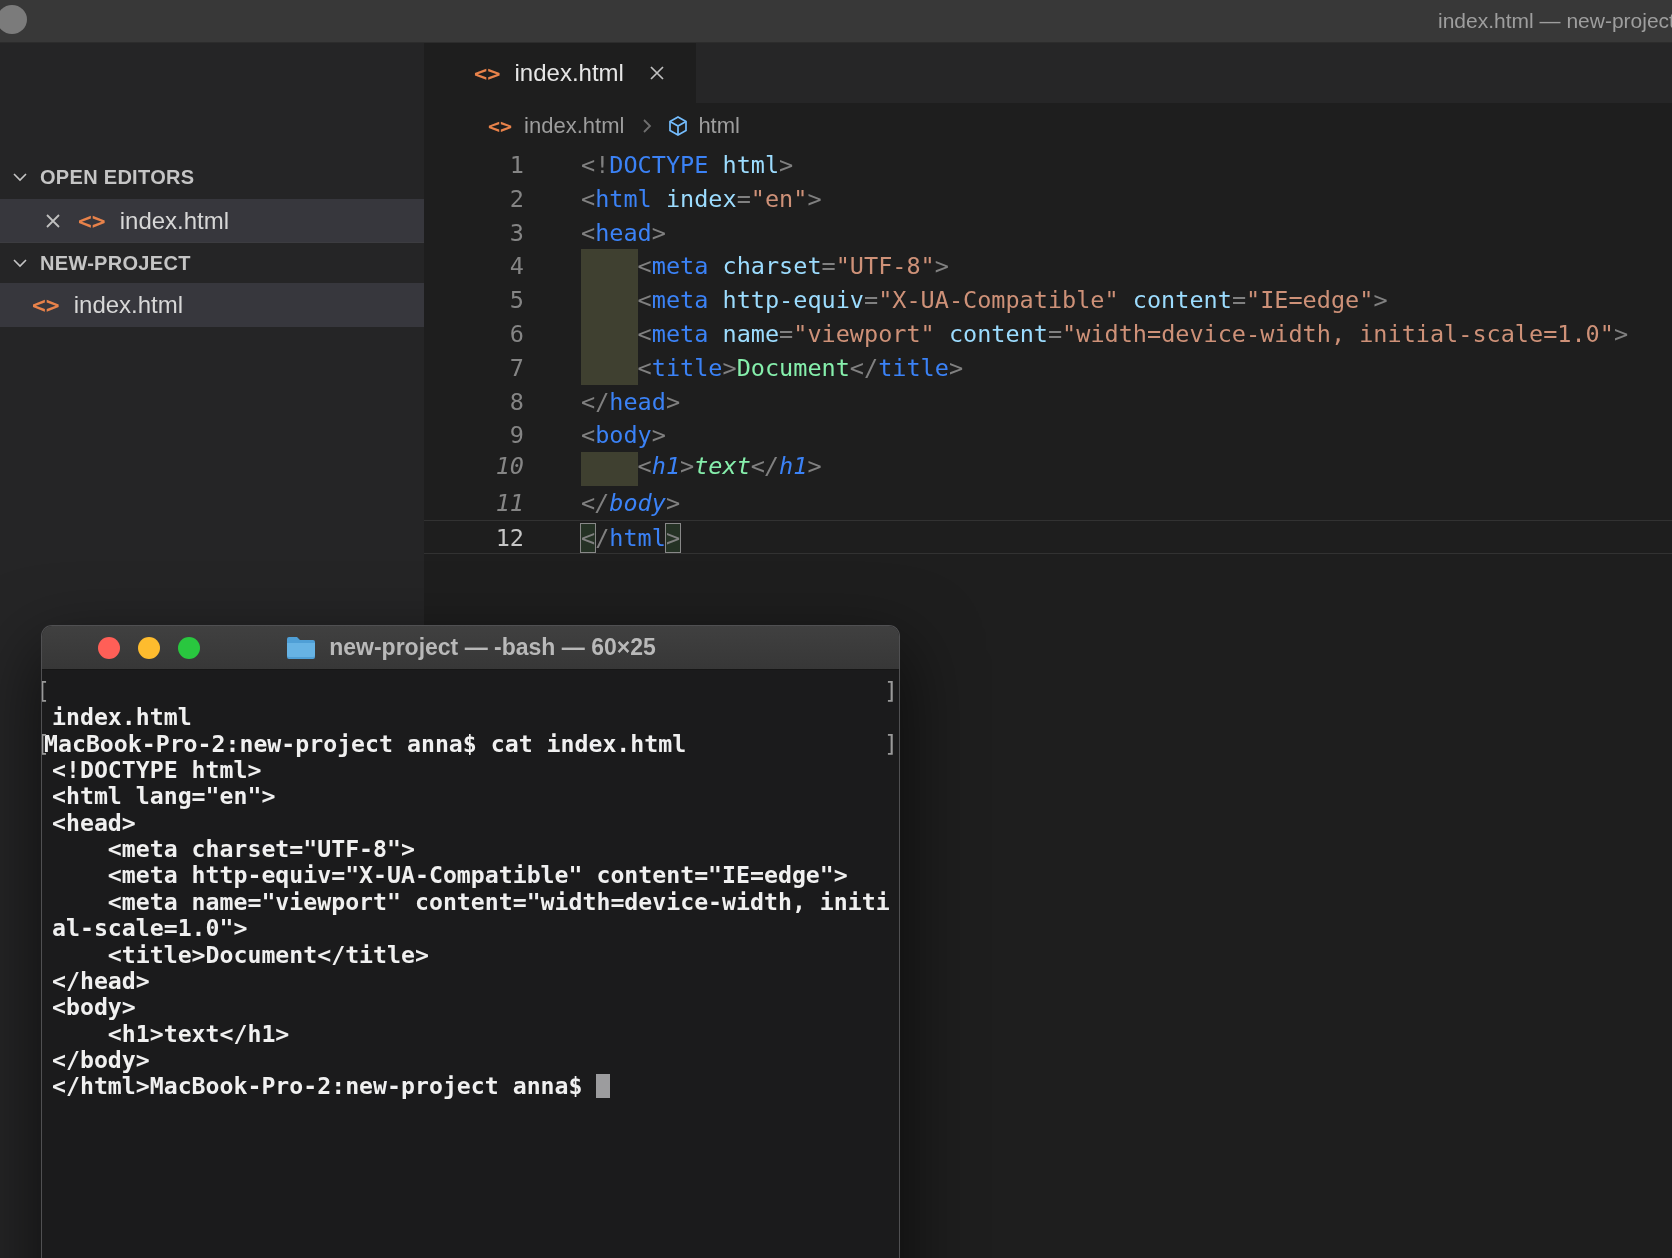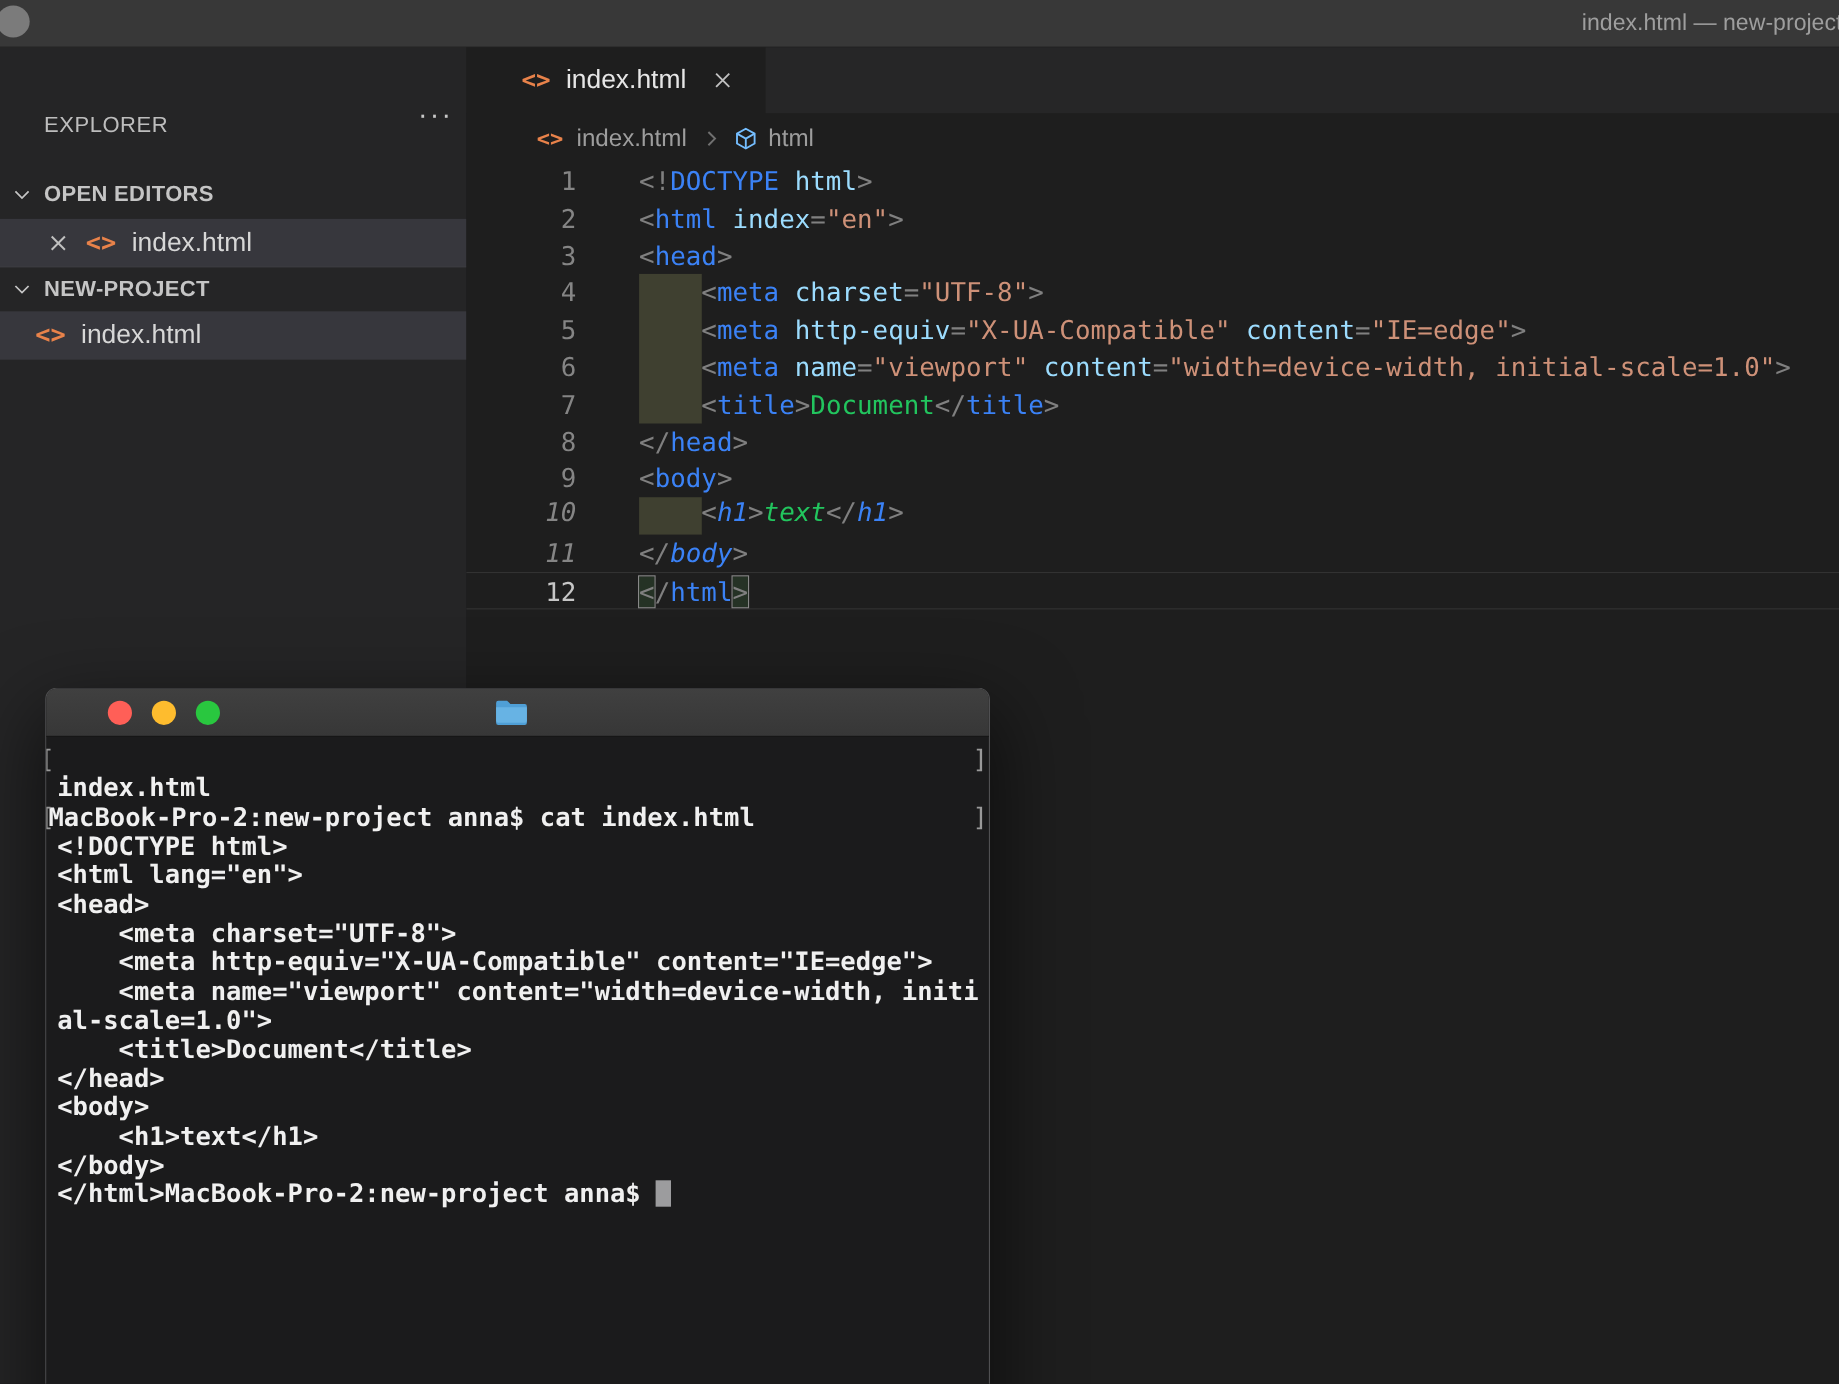--- a/index.html
+++ b/index.html
@@ -57,21 +57,21 @@
   .codearea { position:absolute; left:0; top:0; width:1248px; height:1215px;
               font-family:"DejaVu Sans Mono", monospace; font-size:23.5px; }
   .indent-hl { position:absolute; left:157px; width:57px; background:#3f4030; }
   .code-row { position:absolute; left:0; width:1248px; height:34px; white-space:pre; }
   .code-row .ln { position:absolute; left:0; top:0; width:100px; text-align:right;
                   color:#858585; line-height:34px; }
   .code-row .code { position:absolute; left:157px; top:0; line-height:34px; }
   .code-row.active { border-top:1px solid #323232; border-bottom:1px solid #323232; }
   .code-row.active .ln { color:#c6c6c6; }
   .tk-p { color:#808080; } .tk-t { color:#3b82f6; } .tk-a { color:#9cdcfe; }
-  .tk-s { color:#ce9178; } .tk-x { color:#22c55e; } .tk-d { color:#9cdcfe; }
+  .tk-s { color:#ce9178; } .tk-x { color:#86efac; } .tk-d { color:#9cdcfe; }
   .tk-B { color:#808080; outline:1px solid #888888; background:rgba(60,110,60,.25); }
 
   
   .terminal { position:absolute; left:41px; top:625px; width:859px; height:700px;
               border-radius:11px 11px 0 0; border:1px solid #505052; border-bottom:none;
               box-shadow:0 28px 70px 8px rgba(0,0,0,.55); background:#1b1b1c; overflow:hidden; }
   .term-titlebar { position:relative; width:100%; height:44px;
                    background:linear-gradient(#404040,#373737);
                    border-bottom:1px solid #161616;
                    display:flex; align-items:center; justify-content:center; }
@@ -97,24 +97,20 @@
 <body>
 
 <div id="stage">
 
   <div class="vs-titlebar">
     <div class="dim-light"></div>
     <div class="vs-title">index.html — new-project</div>
   </div>
 
   <div class="sidebar">
-    <div class="expl-header">
-      <span class="expl-title">EXPLORER</span>
-      <span class="expl-dots">···</span>
-    </div>
 
     <div class="section-row sec-open">
       <svg class="chev" viewBox="0 0 20 20">
         <path d="M4 7 L10 13 L16 7" fill="none" stroke="#c5c5c5" stroke-width="1.6"></path>
         </svg>
       <span class="sec-label">OPEN EDITORS</span>
     </div>
 
     <div class="file-row row-openfile">
       <svg class="close-x" viewBox="0 0 22 22">
@@ -187,20 +183,21 @@
     <div class="term-titlebar">
       <div class="lights">
         <div class="light r"></div>
         <div class="light y"></div>
         <div class="light g"></div>
       </div>
       <svg class="folder-ic" viewBox="0 0 32 26">
         <path d="M2 4 q0-2 2-2 h8 l3 3 h13 q2 0 2 2 v15 q0 2-2 2 H4 q-2 0-2-2 Z" fill="#4f9fd6"></path>
         <path d="M2 8 h28 v12 q0 2-2 2 H4 q-2 0-2-2 Z" fill="#67b3e4"></path>
         </svg>
+      <span class="term-title">new-project — -bash — 60×25</span>
     </div>
     <div class="term-body" id="term-body">
         <div class="trow mark" style="top: 7px;"><span class="lmark">[</span><span class="rmark">]</span></div>
         <div class="trow" style="top: 33.35px;"><span>index.html</span></div>
         <div class="trow mark" style="top: 59.7px;"><span class="lmark">[</span><span>MacBook-Pro-2:new-project anna$ cat index.html</span><span class="rmark">]</span></div>
         <div class="trow" style="top: 86.05px;"><span>&lt;!DOCTYPE html&gt;</span></div>
         <div class="trow" style="top: 112.4px;"><span>&lt;html lang="en"&gt;</span></div>
         <div class="trow" style="top: 138.75px;"><span>&lt;head&gt;</span></div>
         <div class="trow" style="top: 165.1px;"><span>    &lt;meta charset="UTF-8"&gt;</span></div>
         <div class="trow" style="top: 191.45px;"><span>    &lt;meta http-equiv="X-UA-Compatible" content="IE=edge"&gt;</span></div>

